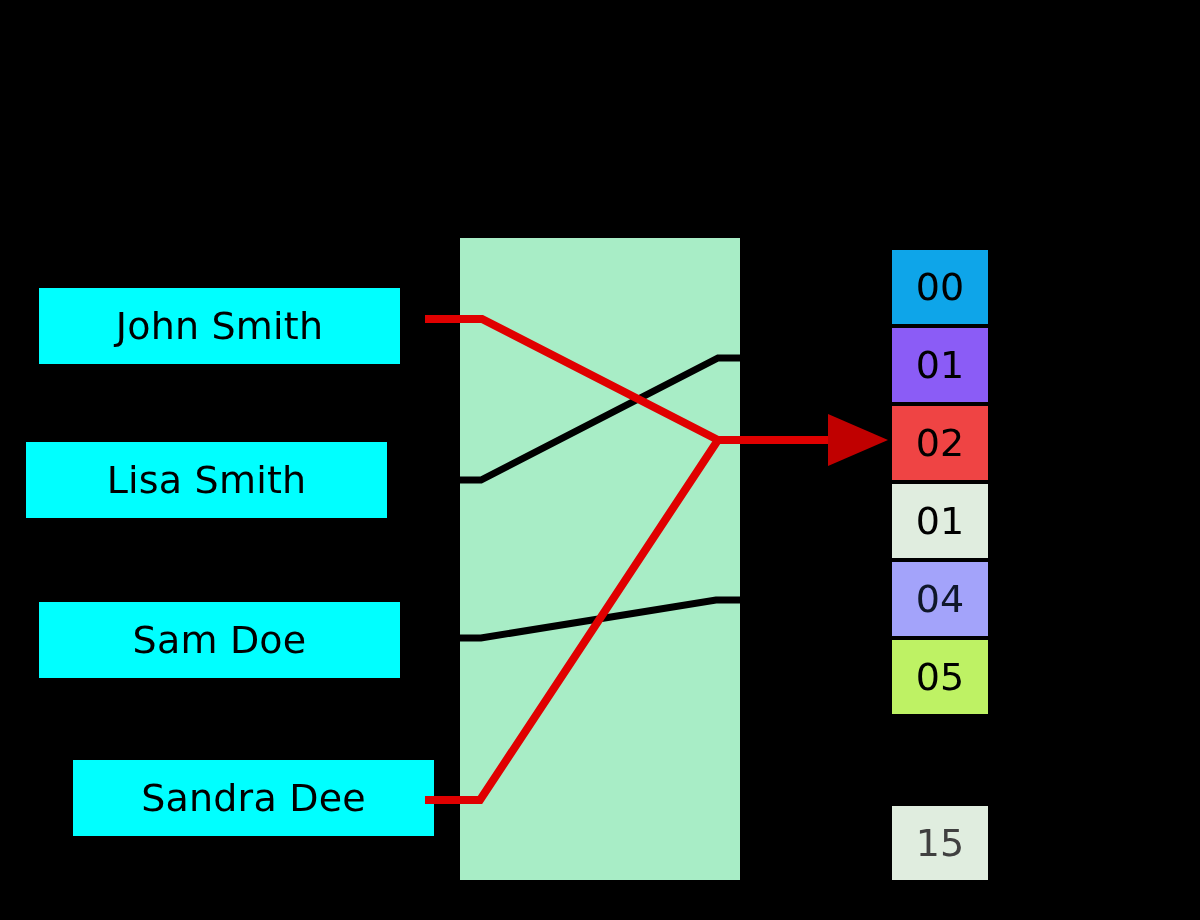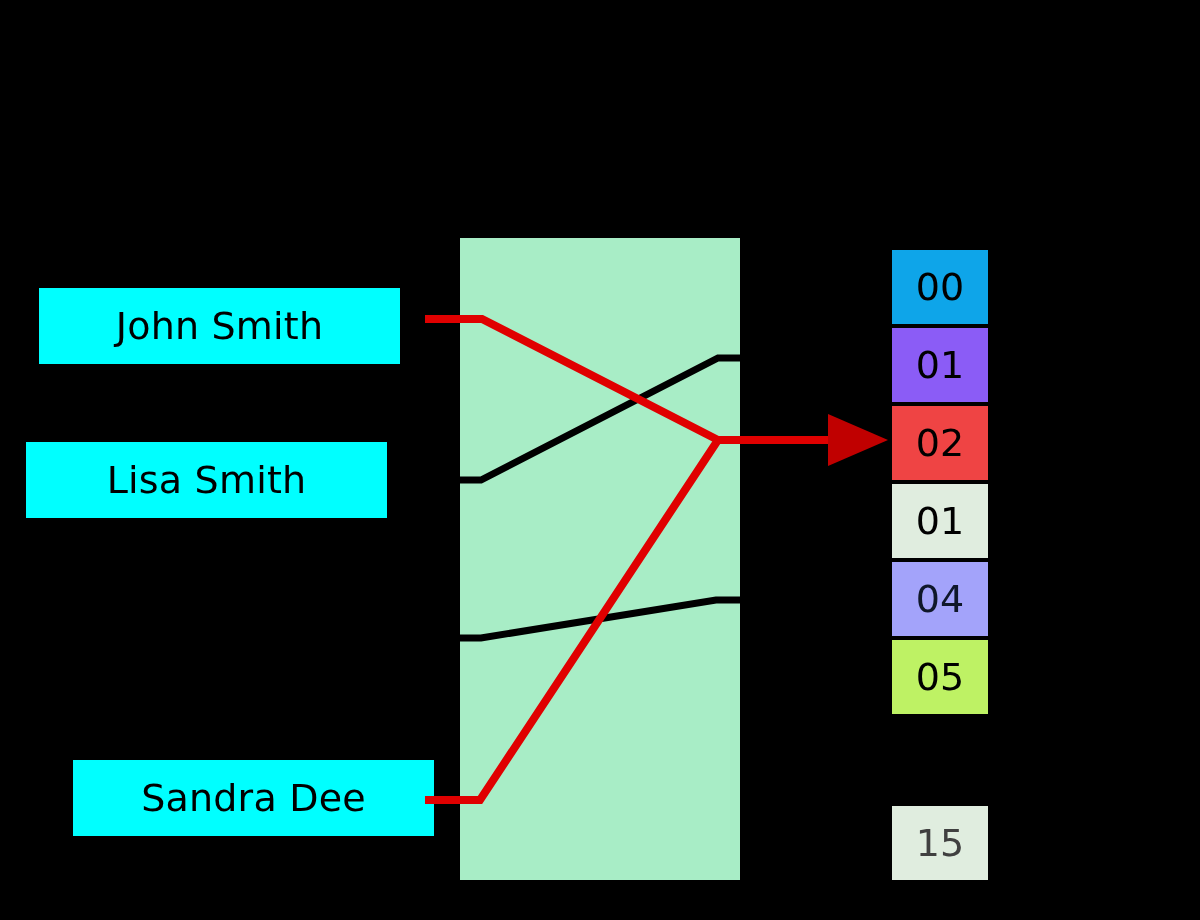--- a/index.html
+++ b/index.html
@@ -81,20 +81,23 @@
   <div id="hash-box" style="left: 460px; top: 238px; width: 280px; height: 642px; background: rgb(168, 237, 198);">
     
   </div>
 
   <div class="key-box" style="top: 288px; left: 39px; width: 361px; height: 76px; background: rgb(0, 255, 255);">
     <span class="key-label" style="color: rgb(0, 0, 0);">John Smith</span>
   </div>
   <div class="key-box" style="top: 442px; left: 26px; width: 361px; height: 76px; background: rgb(0, 255, 255);">
     <span class="key-label" style="color: rgb(0, 0, 0);">Lisa Smith</span>
   </div>
+  <div class="key-box" style="top: 602px; left: 39px; width: 361px; height: 76px; background: rgb(0, 255, 255);">
+    <span class="key-label" style="color: rgb(0, 0, 0);">Sam Doe</span>
+  </div>
   <div class="key-box" style="top: 760px; left: 39px; width: 361px; height: 76px; background: rgb(0, 255, 255); margin-left: 34px;">
     <span class="key-label" style="color: rgb(0, 0, 0);">Sandra Dee</span>
   </div>
 
   <svg id="wires" viewBox="0 0 1200 920">
 
     <path id="wire-lisa" fill="none" stroke="#000000" stroke-width="7" stroke-linejoin="miter" stroke-linecap="butt" d="M 460 480 L 481 480 L 718 358 L 740 358"></path>
 
     <path id="wire-sam" fill="none" stroke="#000000" stroke-width="7" stroke-linejoin="miter" stroke-linecap="butt" d="M 460 638 L 481 638 L 716 600 L 740 600"></path>
 

